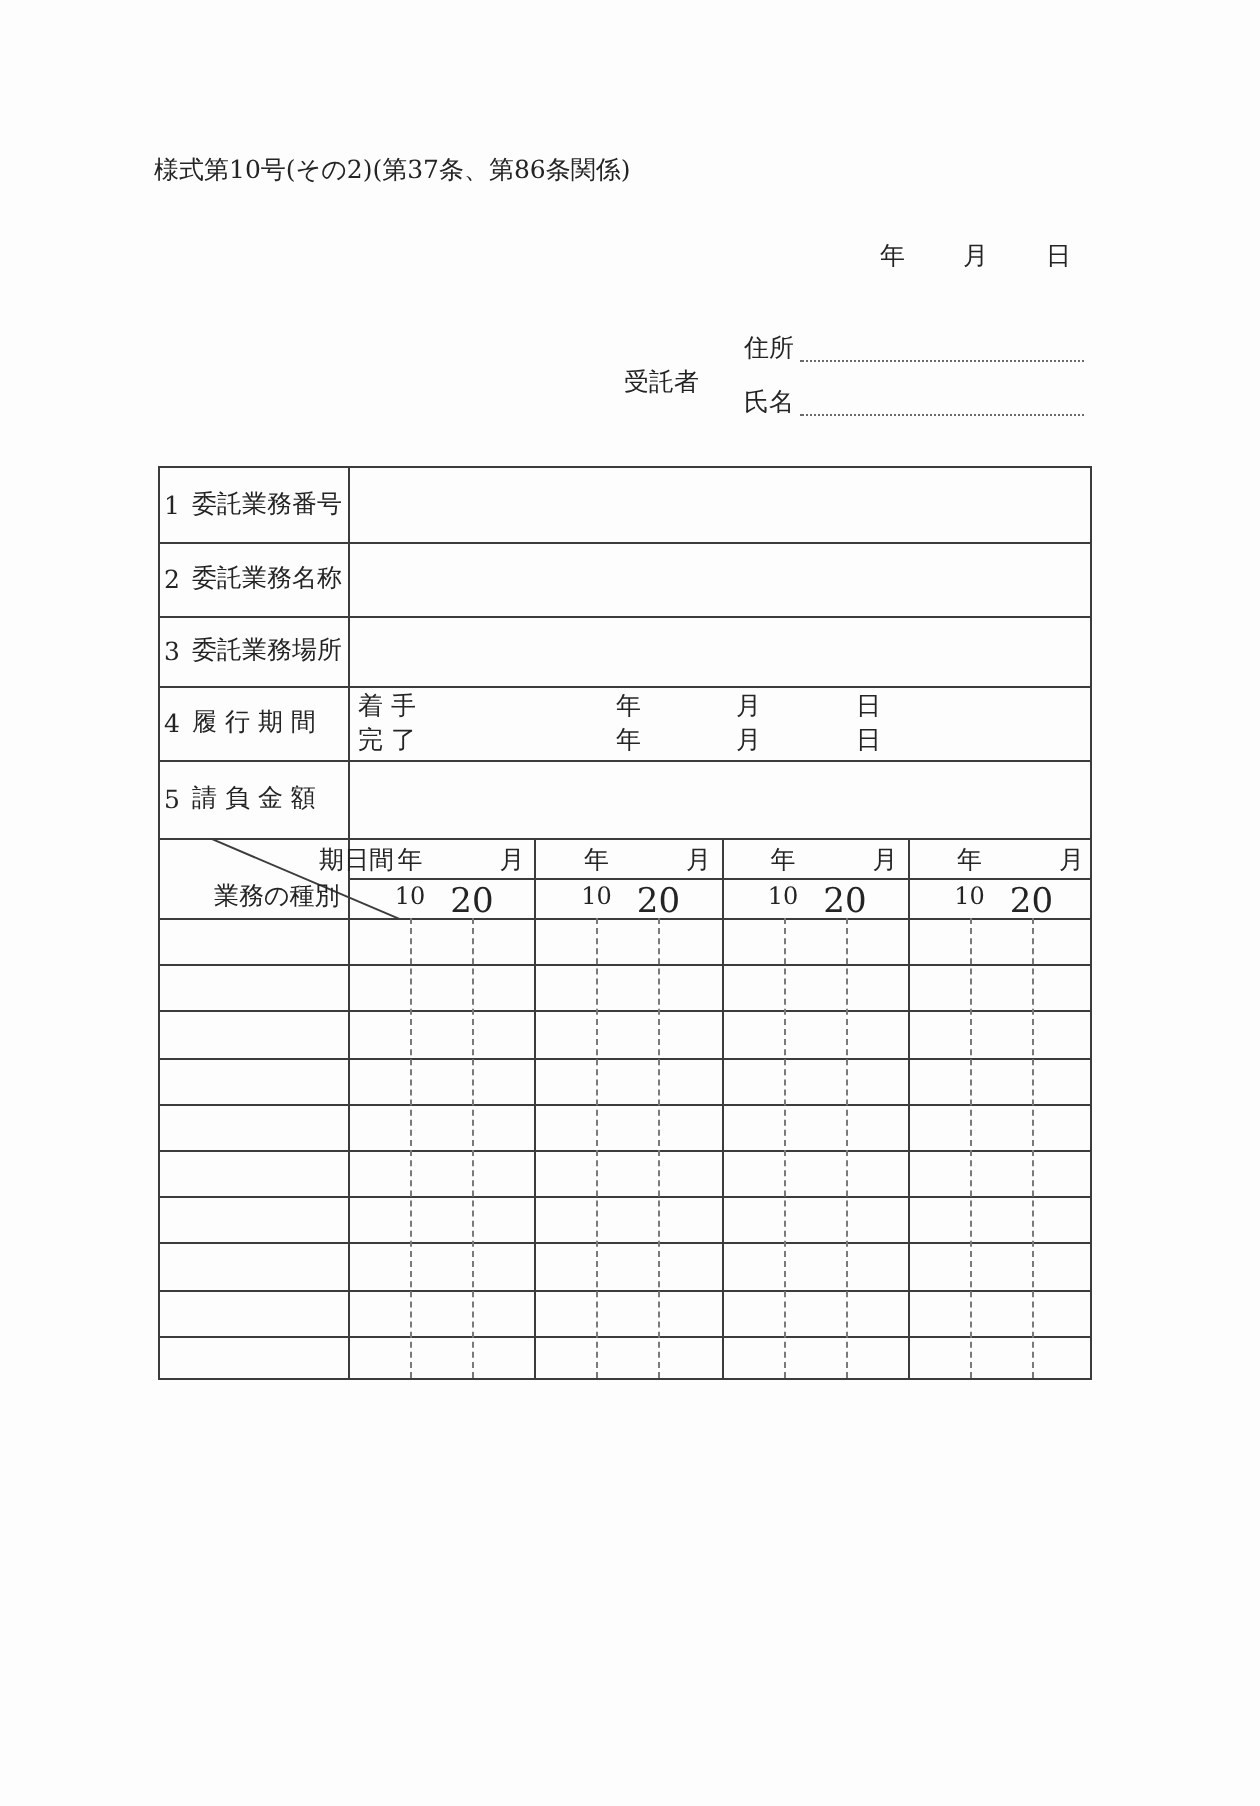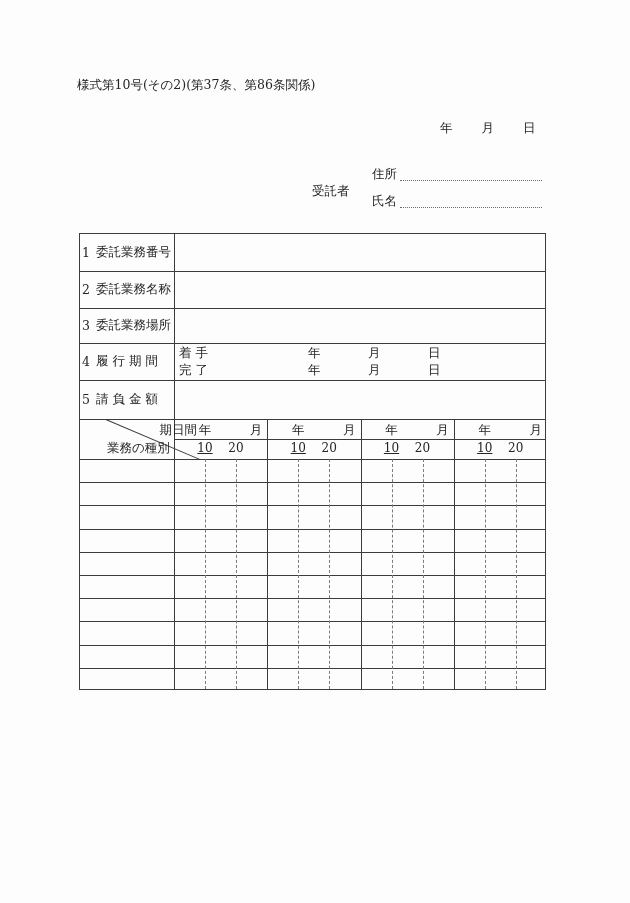--- a/index.html
+++ b/index.html
@@ -49,22 +49,22 @@
   
   .corner{position:absolute;left:0;top:185px;width:94px;height:40px;margin-left:26px;}
   .corner .diag{position:absolute;left:0;top:0;width:102.2px;height:0;border-top:1px solid #3c3c3c;transform:rotate(23.06deg);transform-origin:0 0;}
   .corner .c-top{position:absolute;right:3px;top:3px;}
   .corner .c-bottom{position:absolute;left:1px;bottom:2px;}
   
   .mcol{position:absolute;top:185px;width:93.25px;height:40px;}
   .mcol.c1{left:94px;} .mcol.c2{left:187.25px;} .mcol.c3{left:280.5px;} .mcol.c4{left:373.75px;}
   .mcol .y{position:absolute;top:3px;left:31px;transform:translateX(-50%);}
   .mcol .m{position:absolute;top:3px;right:5px;}
-  .mcol .d10{position:absolute;top:22px;left:31px;transform:translateX(-50%);font-size:12px;text-decoration:underline;}
-  .mcol .d20{position:absolute;top:22px;left:62px;transform:translateX(-50%);font-size:12px;}
+  .mcol .d10{position:absolute;top:22px;left:31px;transform:translateX(-50%);font-size:12px;}
+  .mcol .d20{position:absolute;top:22px;left:62px;transform:translateX(-50%);font-size:17px;}
 </style>
 </head>
 <body>
 
 <div class="sheet">
 
   <div class="abs form-number">様式第10号(その2)(第37条、第86条関係)</div>
 
   <div class="abs date-line">
     <span>年</span>

